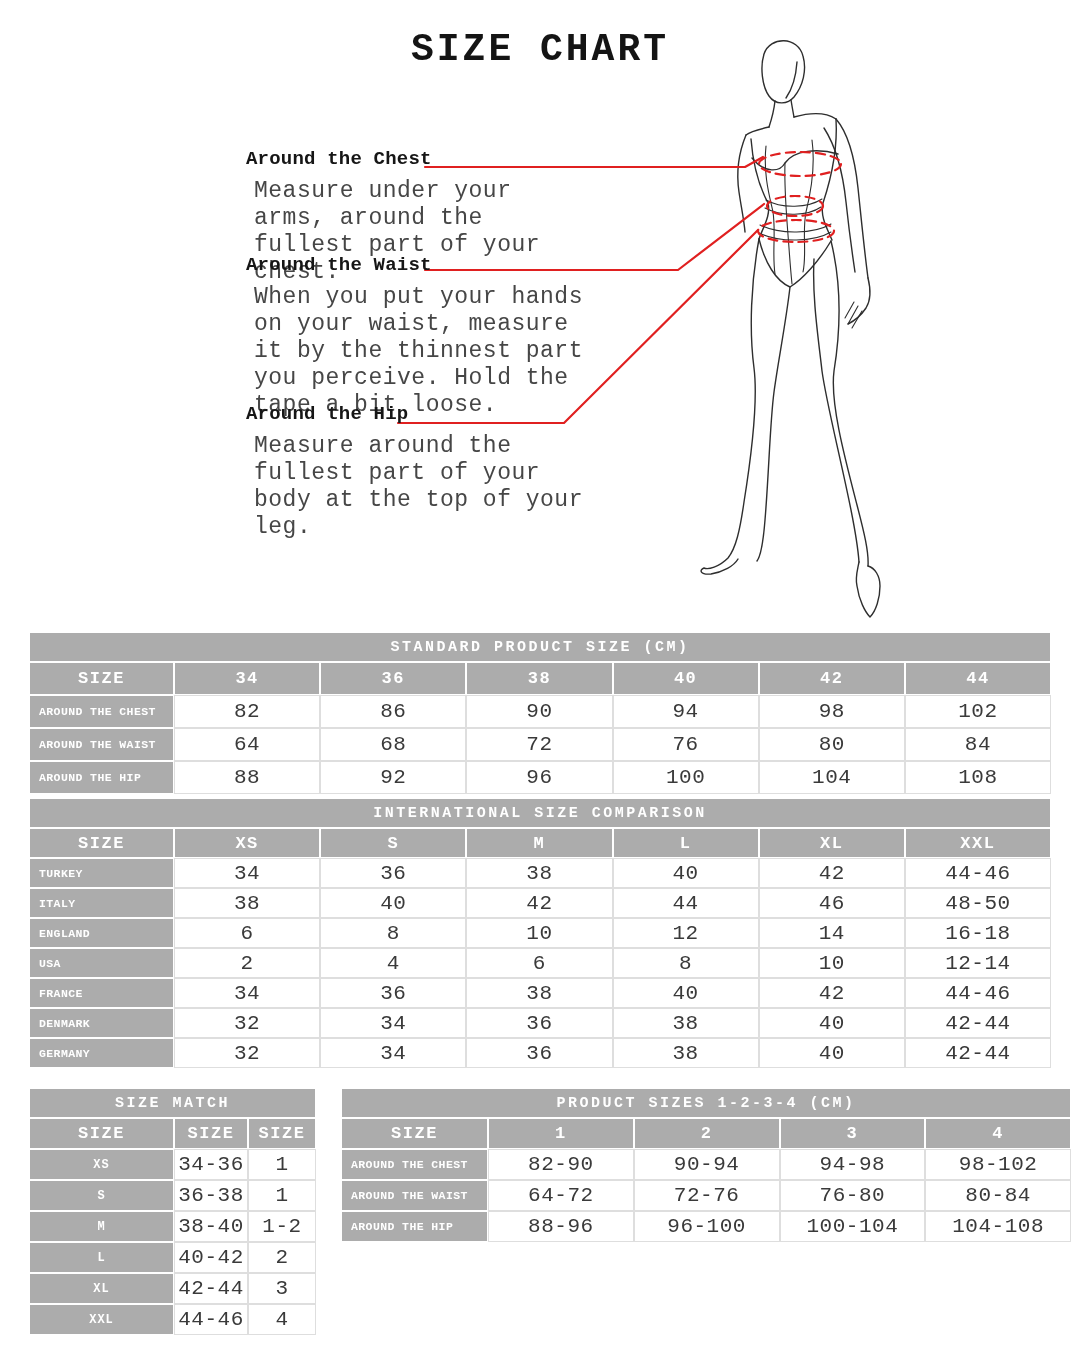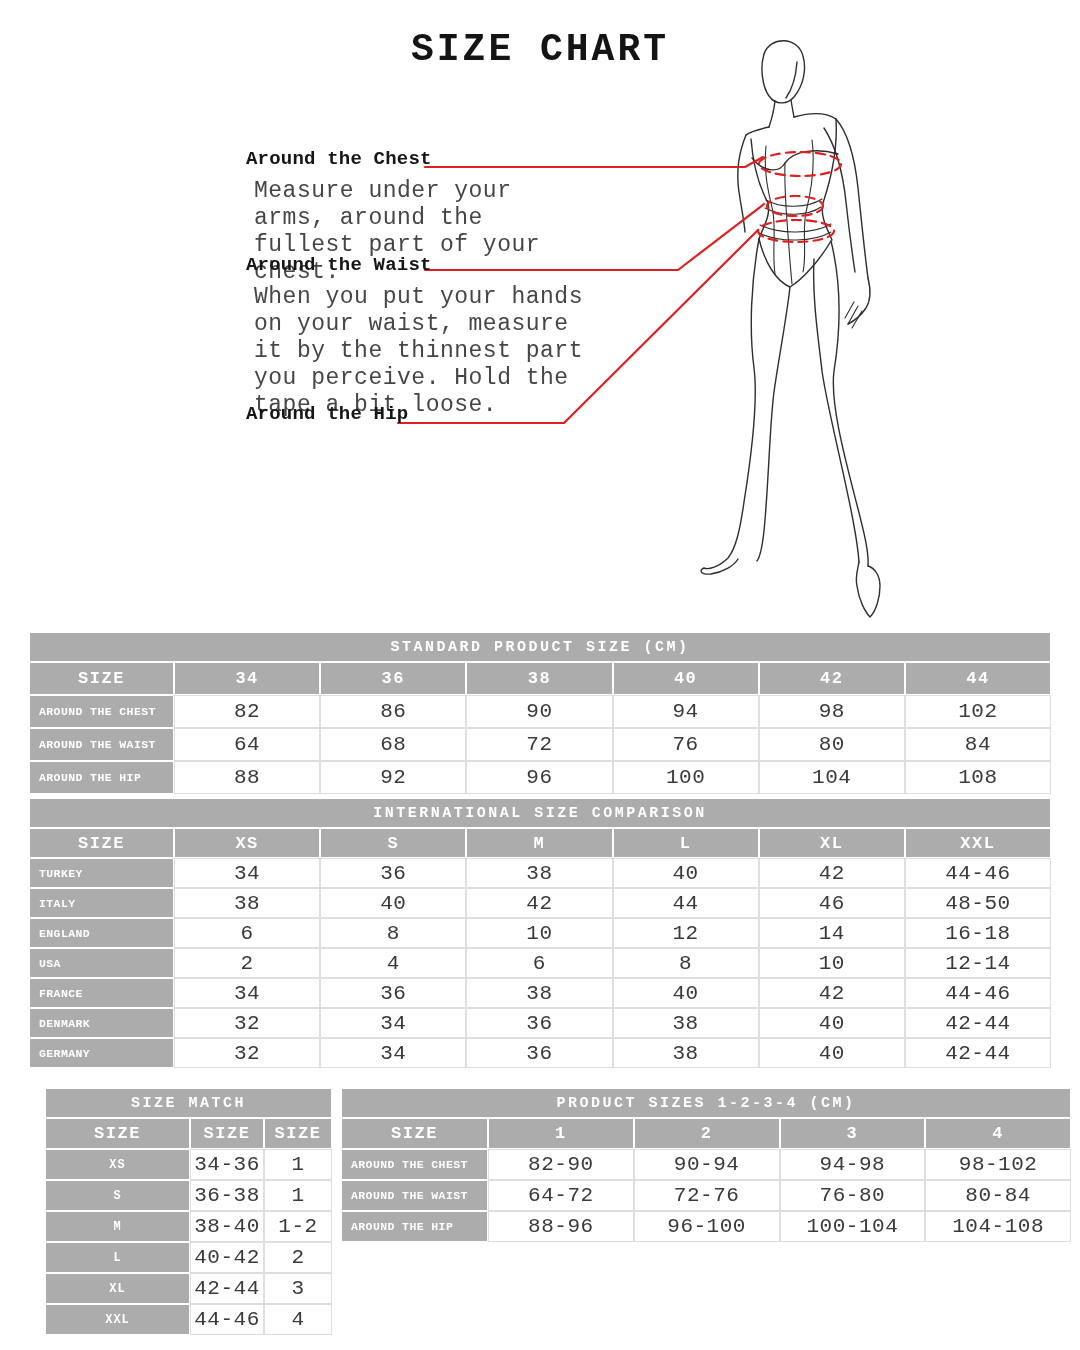--- a/index.html
+++ b/index.html
@@ -23,21 +23,21 @@
   .anno p{margin:8px;font-size:23px;line-height:27px;color:#464646;letter-spacing:0.5px;}
   .anno-chest{top:148px;}
   .anno-waist{top:254px;}
   .anno-hip{top:403px;}
   
   .figure-svg{position:absolute;top:0;left:0;width:1080px;height:630px;}
   
   .tbl{position:absolute;}
   .t-standard{left:30px;top:633px;width:1020px;}
   .t-intl{left:30px;top:799px;width:1020px;}
-  .t-match{left:46px;top:1089px;width:285px;}
+  .t-match{left:30px;top:1089px;width:285px;}
   .t-prod{left:322px;top:1089px;width:728px;padding-left:20px;}
   .band{
     height:28px;background:var(--gray);color:#fff;display:flex;align-items:center;justify-content:center;
     font-size:15px;font-weight:700;letter-spacing:2.5px;margin-bottom:2px;white-space:nowrap;
   }
   .grid{display:grid;gap:2px;}
   .t-standard .grid{grid-template-columns:143px repeat(6,1fr);grid-auto-rows:31px;}
   .t-intl .grid{grid-template-columns:143px repeat(6,1fr);grid-auto-rows:28px;}
   .t-intl .grid .cell.head{height:28px;}
   .t-match .grid{grid-template-columns:143px 72px 1fr;grid-auto-rows:29px;}
@@ -117,20 +117,21 @@
   <div class="anno anno-chest">
     <h3>Around the Chest</h3>
     <p>Measure under your arms, around the fullest part of your chest.</p>
   </div>
   <div class="anno anno-waist">
     <h3>Around the Waist</h3>
     <p>When you put your hands on your waist, measure it by the thinnest part you perceive. Hold the tape a bit loose.</p>
   </div>
   <div class="anno anno-hip">
     <h3>Around the Hip</h3>
+    <p>Measure around the fullest part of your body at the top of your leg.</p>
   </div>
 
   <div class="tbl t-standard">
     <div class="band">STANDARD PRODUCT SIZE (CM)</div>
     <div class="grid">
         <div class="cell head">SIZE</div>
         <div class="cell head">34</div>
         <div class="cell head">36</div>
         <div class="cell head">38</div>
         <div class="cell head">40</div>

